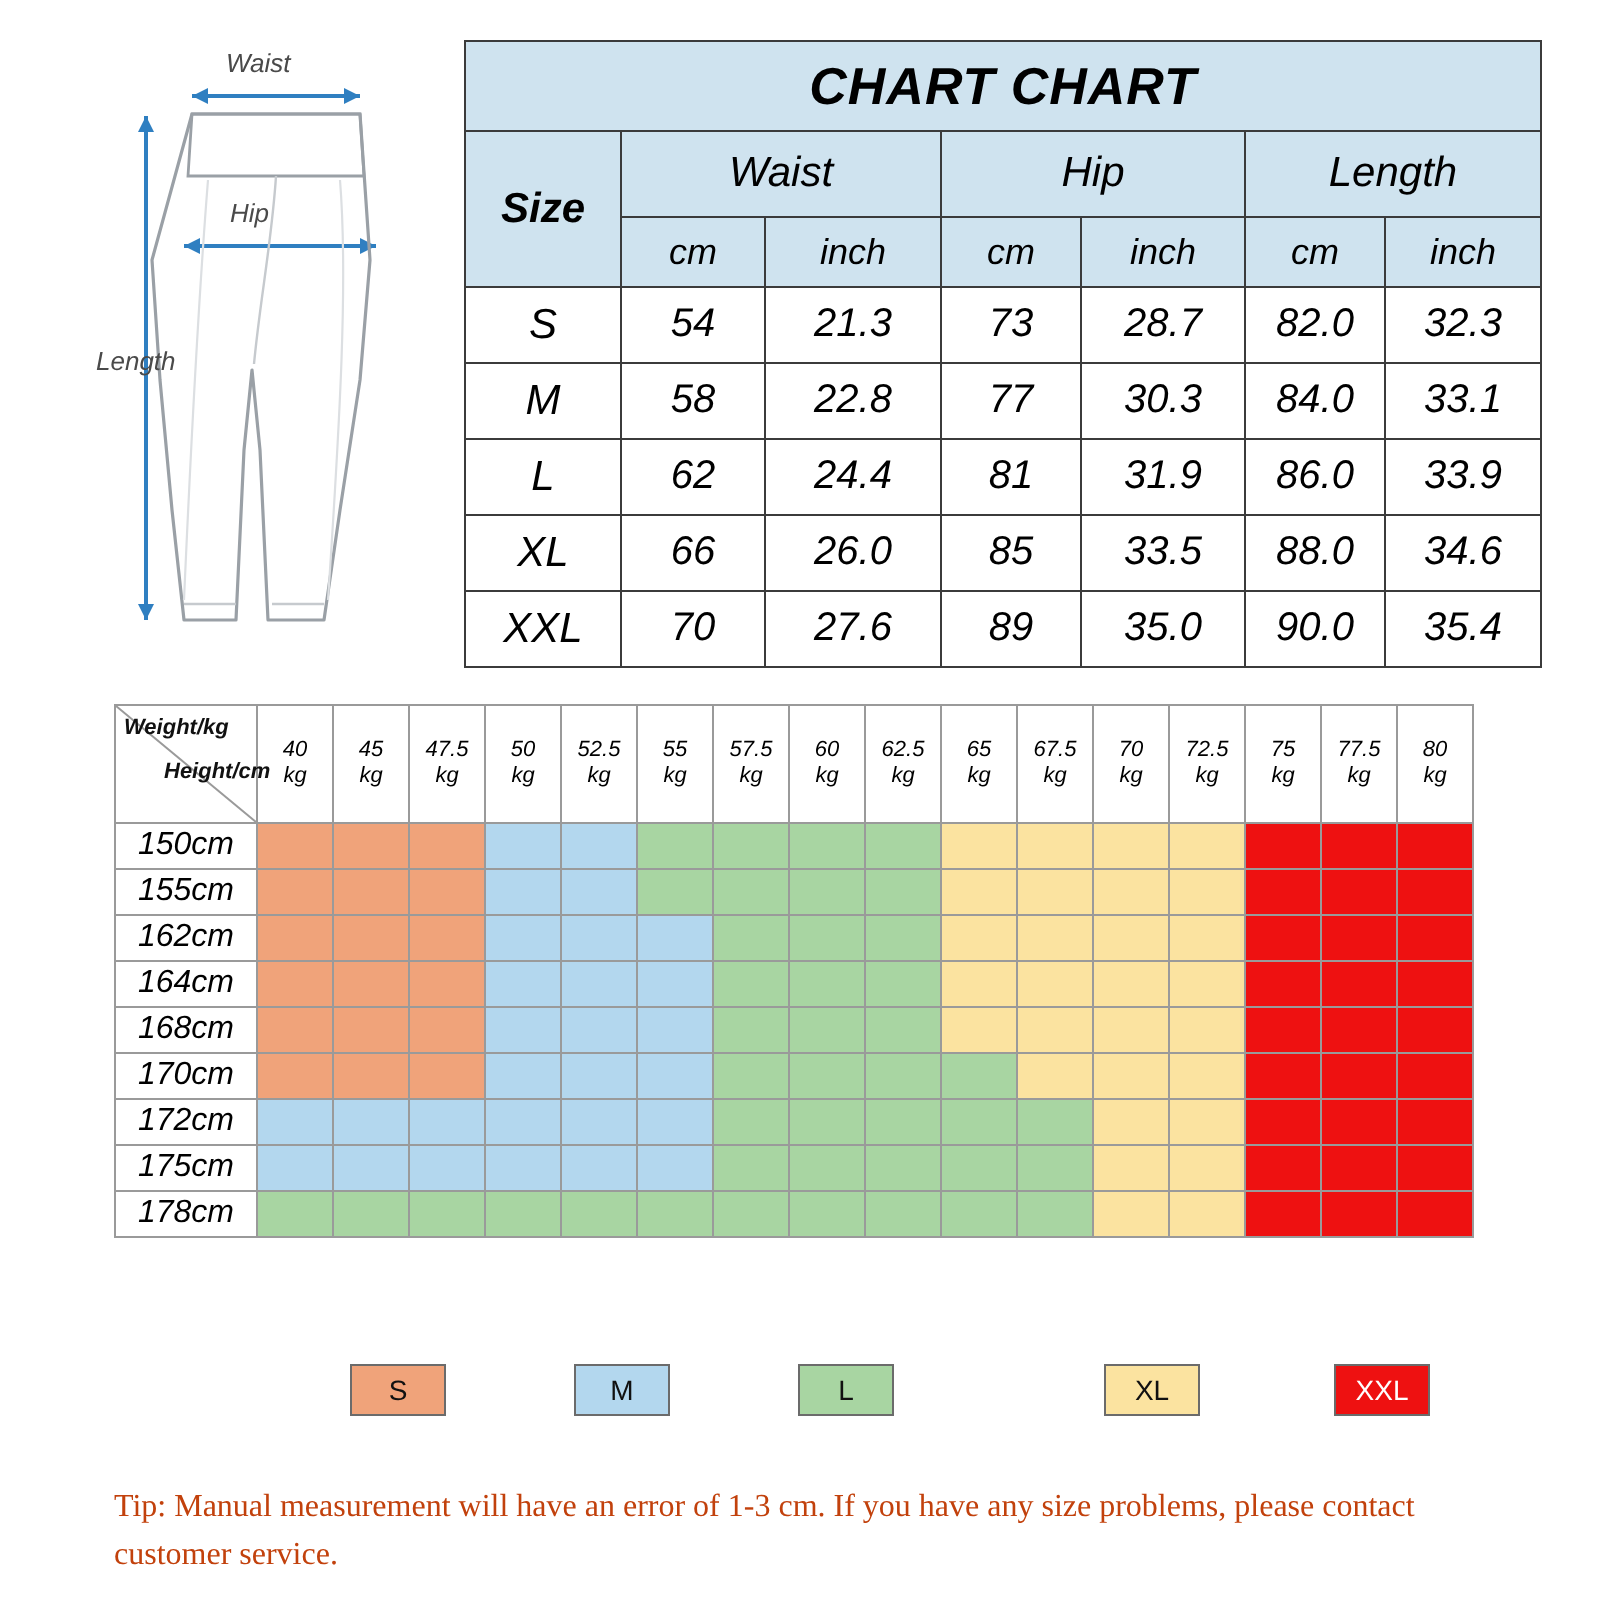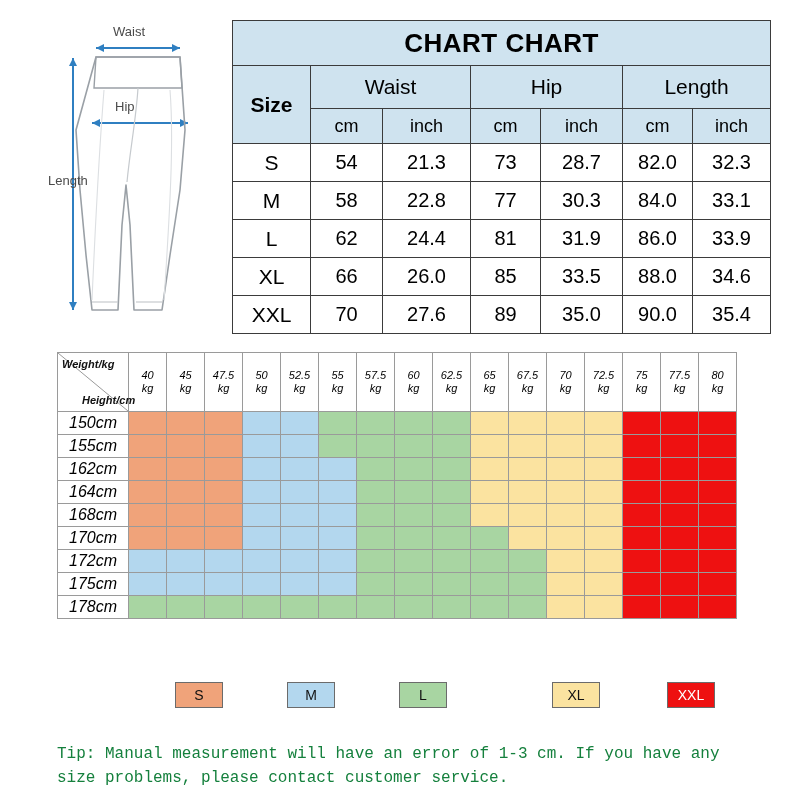--- a/index.html
+++ b/index.html
@@ -16,20 +16,21 @@
     position: relative;
   }
 
   
   #top-section {
     position: absolute;
     left: 0;
     top: 0;
     width: 701px;
     height: 335px;
+    font-style: italic;
   }
 
   
   #garment-diagram {
     position: absolute;
     left: 30px;
     top: 10px;
     width: 200px;
     height: 320px;
   }
@@ -124,21 +125,21 @@
   .hw-corner .w-lab {
     position: absolute;
     left: 4px;
     top: 5px;
     font-size: 11px;
     color: #111;
   }
   .hw-corner .h-lab {
     position: absolute;
     left: 4px;
-    bottom: 5px;
+    bottom: 19px;
     font-size: 11px;
     color: #111;
     padding-left: 20px;
   }
   .hw-corner .slash {
     position: absolute;
     left: 0; top: 0;
     width: 100%; height: 100%;
   }
   th.hw-weight {
@@ -183,22 +184,22 @@
   }
 
   
   #tip {
     position: absolute;
     left: 57px;
     top: 742px;
     width: 700px;
     font-size: 16px;
     line-height: 1.5;
-    color: #15803d;
-    font-family: Liberation Mono, monospace;
+    color: #c2410c;
+    font-family: Liberation Serif, serif;
   }
 </style>
 </head>
 <body>
 
 <div id="top-section">
 
   <div id="garment-diagram">
     <svg width="200" height="320" viewBox="0 0 200 320">
 

